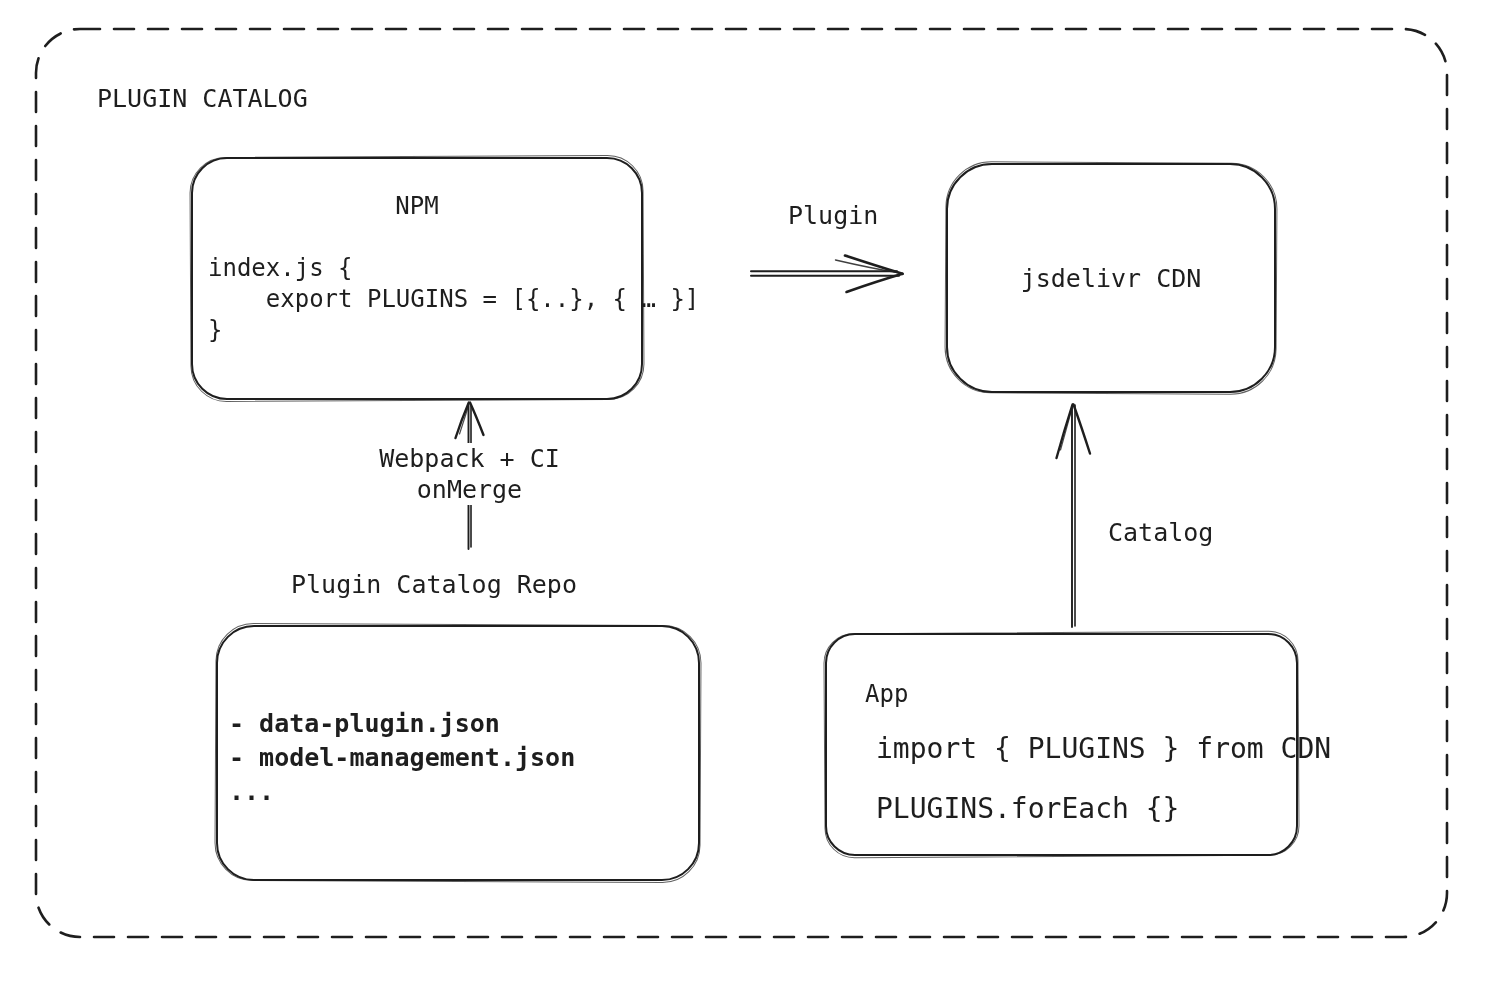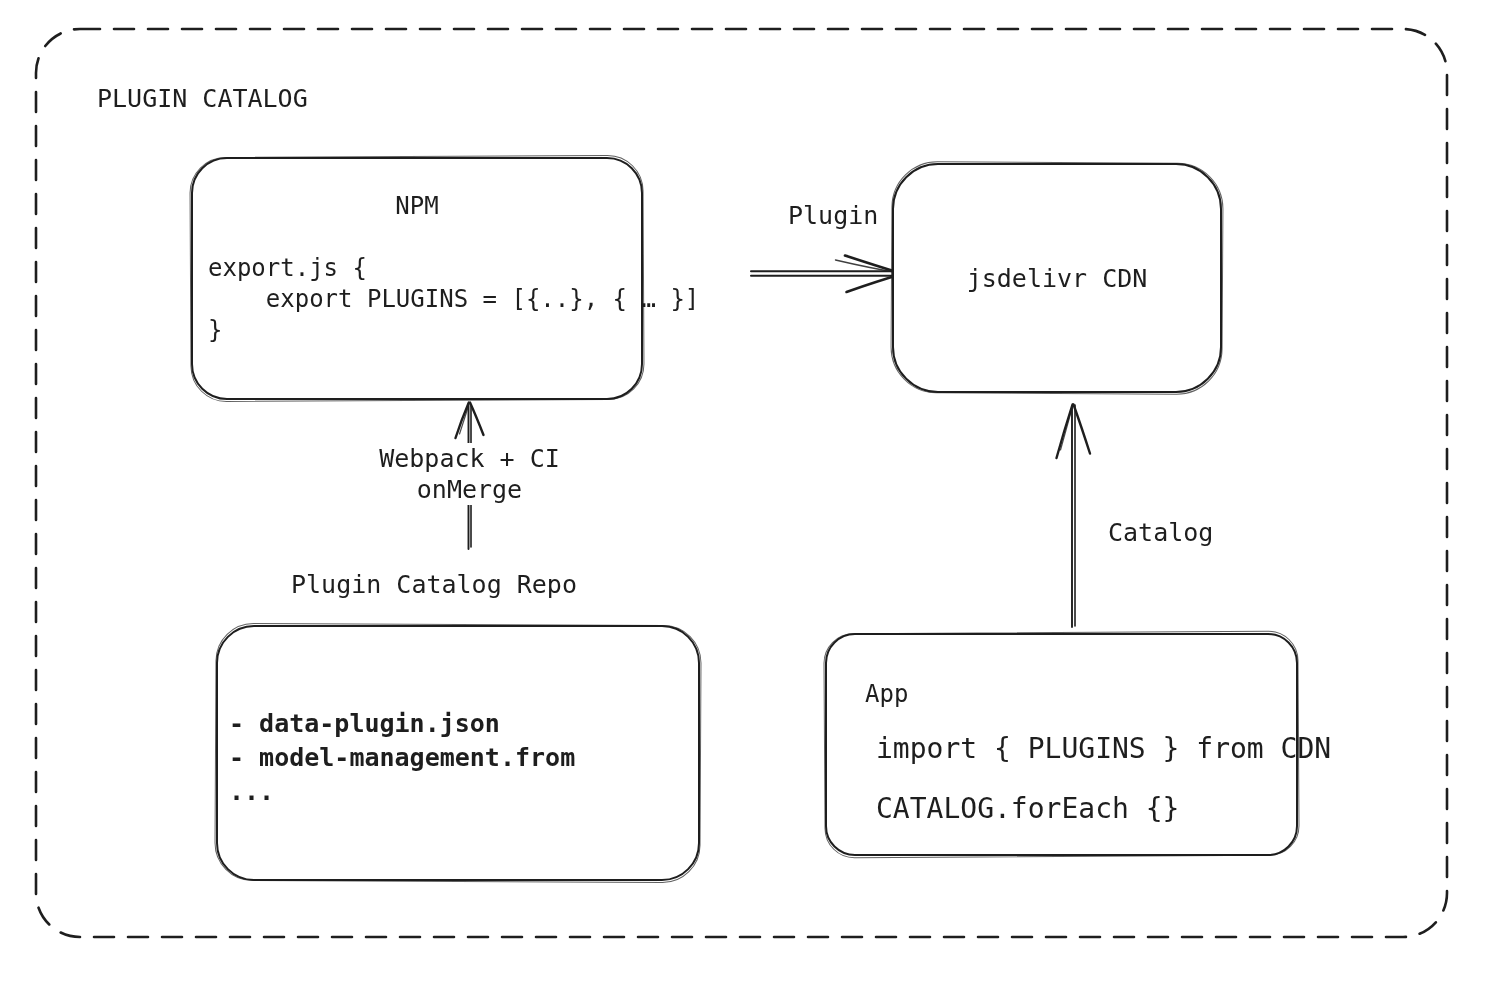--- a/index.html
+++ b/index.html
@@ -13,21 +13,21 @@
   .layer { position:absolute; inset:0; width:100%; height:100%; color:var(--ink); }
 
   
   .sketch-box { position:absolute; border:2.3px solid var(--ink); background:var(--bg); }
   .sketch-box::before {
     content:""; position:absolute; inset:-3px; border:1.3px solid var(--ink);
     border-radius:inherit; opacity:.7; pointer-events:none;
   }
   #npm-box  { left:191px; top:157px; width:452px; height:243px; border-radius:36px; }
   #npm-box::before  { transform:rotate(-0.30deg); }
-  #cdn-box  { left:892px; top:163px; width:330px; height:230px; border-radius:46px;
+  #cdn-box  { left:946px; top:163px; width:330px; height:230px; border-radius:46px;
               display:flex; align-items:center; justify-content:center; font-size:25px; }
   #cdn-box::before  { transform:rotate(0.35deg); }
   #repo-box { left:216px; top:625px; width:484px; height:256px; border-radius:38px;font-weight:bold; }
   #repo-box::before { transform:rotate(0.30deg); }
   #app-box  { left:825px; top:633px; width:473px; height:223px; border-radius:30px; }
   #app-box::before  { transform:rotate(-0.35deg); }
 
   .box-heading { font-size:24px; line-height:26px; }
   #npm-box .box-heading { text-align:center; margin-top:34px; }
   #app-title { position:absolute; left:38px; top:46px; }
@@ -78,44 +78,44 @@
       <path d="M1090 453.5 Q1081.5 427 1073.5 404.5" stroke-width="2.4"></path>
       <path d="M1060.5 450 L1071 412" stroke-width="1.2" opacity="0.8"></path>
     </g>
   </svg>
 
   <div class="float-label" id="diagram-title">PLUGIN CATALOG</div>
 
   <div class="sketch-box" id="npm-box">
     <div class="box-heading">NPM</div>
     <div class="codelist" id="npm-code">
-        <div>export.js {</div>
+        <div>index.js {</div>
         <div>    export PLUGINS = [{..}, { … }]</div>
         <div>}</div>
       </div>
   </div>
 
   <div class="sketch-box" id="cdn-box">
     <div>jsdelivr CDN</div>
   </div>
 
   <div class="float-label" id="repo-label">Plugin Catalog Repo</div>
   <div class="sketch-box" id="repo-box">
     <div class="codelist" id="repo-files">
         <div>- data-plugin.json</div>
-        <div>- model-management.from</div>
+        <div>- model-management.json</div>
         <div>...</div>
       </div>
   </div>
 
   <div class="sketch-box" id="app-box">
     <div class="box-heading" id="app-title">App</div>
     <div class="codelist" id="app-code">
         <div>import { PLUGINS } from CDN</div>
-        <div>CATALOG.forEach {}</div>
+        <div>PLUGINS.forEach {}</div>
       </div>
   </div>
 
   <div class="float-label" id="cache-label">Plugin</div>
   <div class="float-label" id="build-label"><div>Webpack + CI</div><div>onMerge</div></div>
   <div class="float-label" id="import-label">Catalog</div>
 
 </div>
 
 </body></html>

